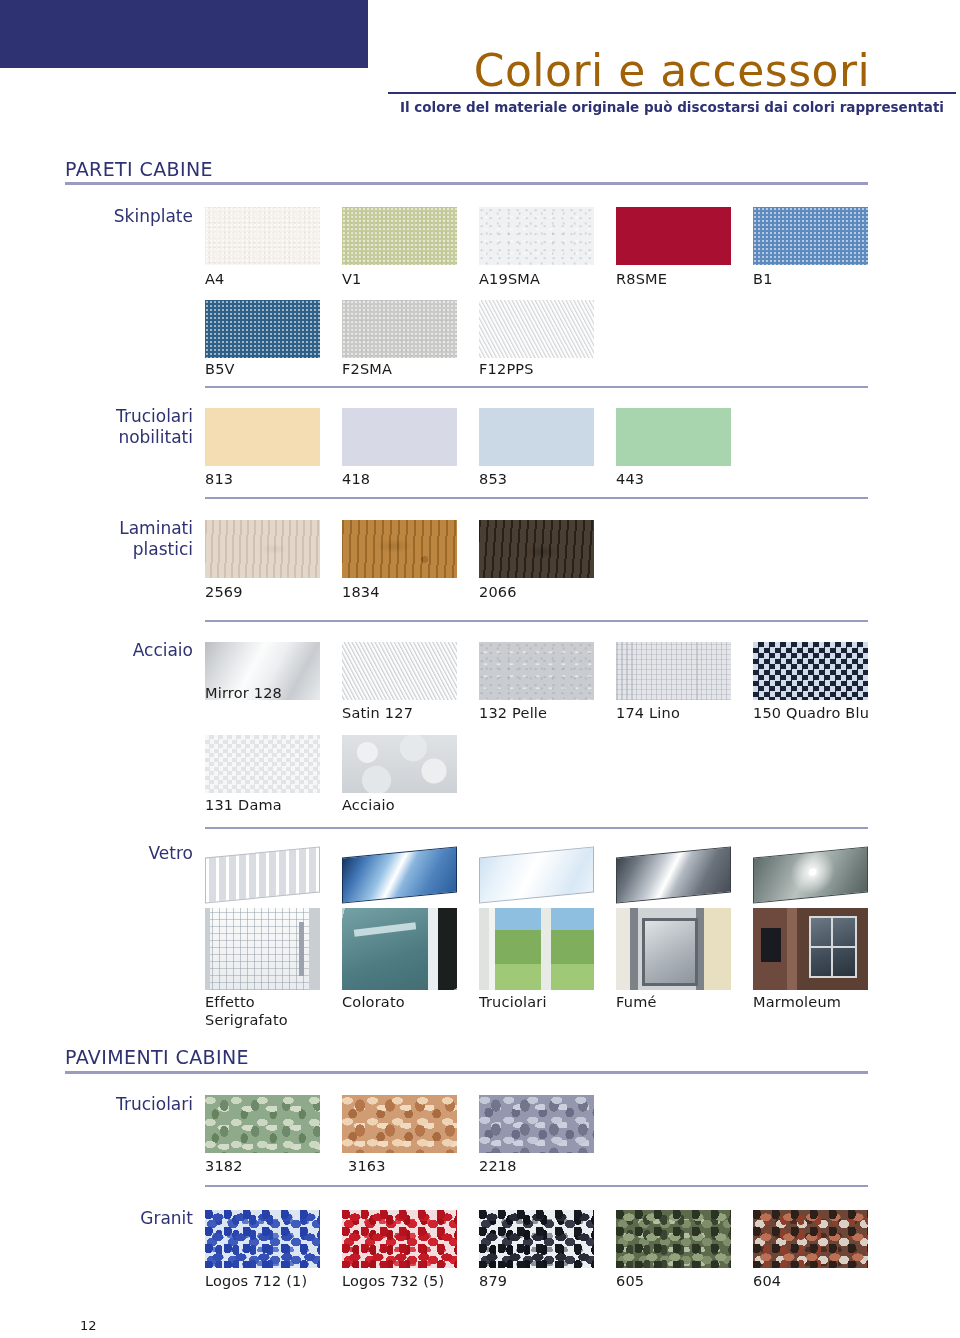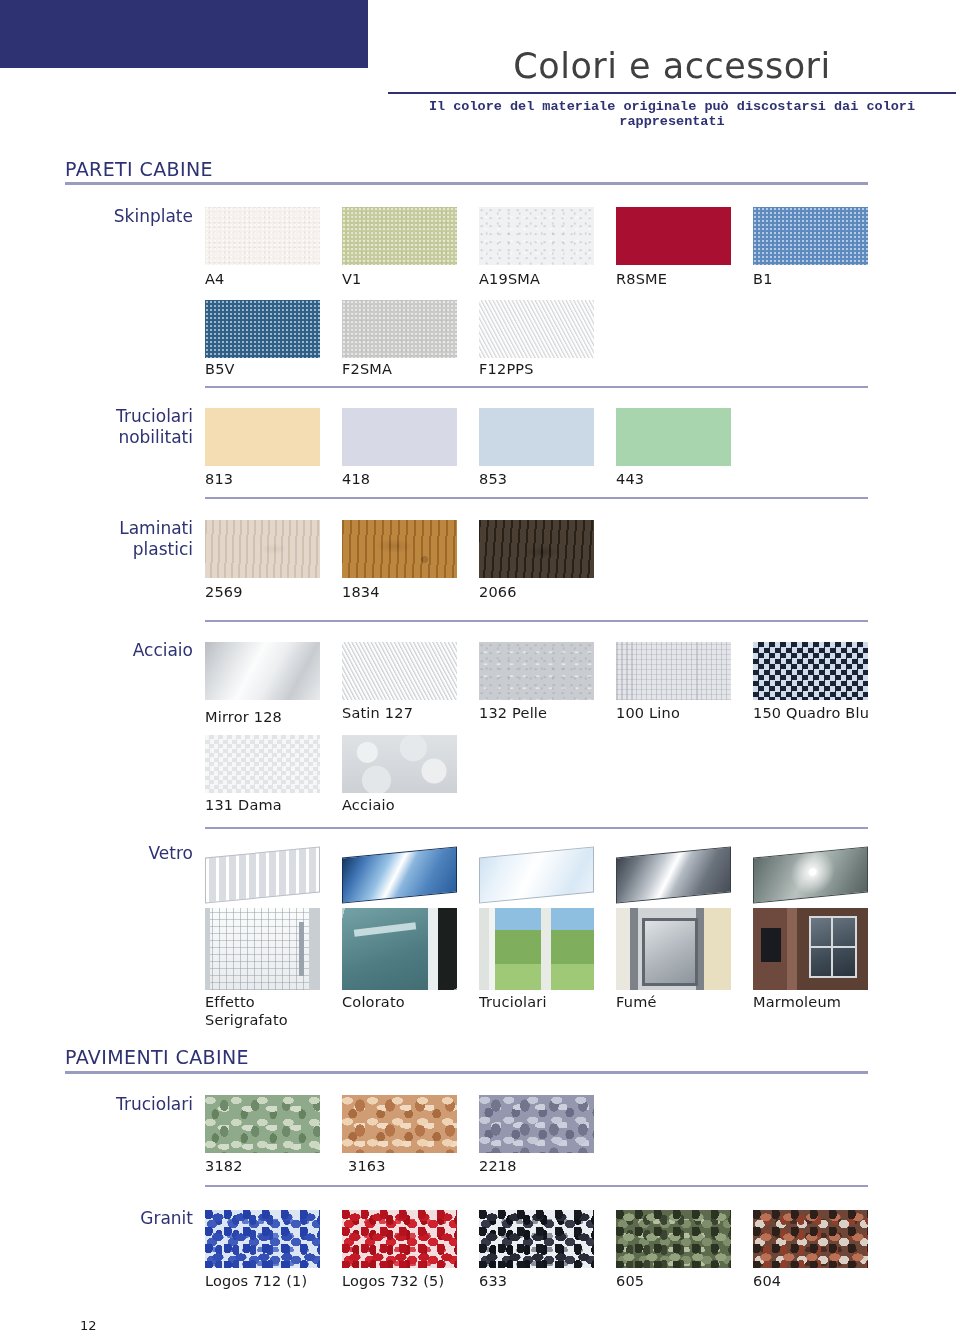--- a/index.html
+++ b/index.html
@@ -23,42 +23,41 @@
     width: 368px; height: 68px;
     background: #2e3272;
   }
   .title-wrap {
     position: absolute;
     left: 388px; top: 48px;
     width: 568px;
     text-align: center;
   }
   .doc-title {
-    font-size: 35px;
+    font-size: 44px;
     font-weight: 400;
-    color: #404040;
+    color: #a16207;
     letter-spacing: 0.5px;
     line-height: 1.05;
     font-family: "DejaVu Sans", "Liberation Sans", sans-serif;
   }
   .title-rule {
     position: absolute;
     left: 388px; top: 92px;
     width: 568px; height: 2px;
     background: #2e3272;
   }
   .doc-subtitle {
     position: absolute;
     left: 388px; top: 99px;
     width: 568px;
     text-align: center;
     font-size: 13.5px;
     font-weight: bold;
     color: #2e3272;
-    font-family: Liberation Mono, monospace;
   }
 
   
   .section-head {
     position: absolute;
     left: 65px;
     font-size: 19px;
     font-weight: 400;
     color: #2e3272;
     letter-spacing: 0.4px;
@@ -464,30 +463,30 @@
 <div class="swatch-label" style="left:342px; top:583px">1834</div>
 
 <div class="swatch tx-wood-dark" style="left:479px; top:520px"></div>
 <div class="swatch-label" style="left:479px; top:583px">2066</div>
 
 <div class="row-rule" style="top:620px"></div>
 
 <div class="row-label" style="top:640px">Acciaio</div>
 
 <div class="swatch tx-mirror" style="left:205px; top:642px"></div>
-<div class="swatch-label" style="left:205px; top:708px">Mirror 128</div>
+<div class="swatch-label" style="left:205px; top:684px">Mirror 128</div>
 
 <div class="swatch tx-satin" style="left:342px; top:642px; background-color:#e7e9eb"></div>
 <div class="swatch-label" style="left:342px; top:704px">Satin 127</div>
 
 <div class="swatch tx-pelle" style="left:479px; top:642px; background-color:#c9ccd0"></div>
 <div class="swatch-label" style="left:479px; top:704px">132 Pelle</div>
 
 <div class="swatch tx-lino" style="left:616px; top:642px; background-color:#e3e5e9"></div>
-<div class="swatch-label" style="left:616px; top:704px">100 Lino</div>
+<div class="swatch-label" style="left:616px; top:704px">174 Lino</div>
 
 <div class="swatch tx-quadro" style="left:753px; top:642px"></div>
 <div class="swatch-label" style="left:753px; top:704px">150 Quadro Blu</div>
 
 <div class="swatch tx-dama" style="left:205px; top:735px"></div>
 <div class="swatch-label" style="left:205px; top:796px">131 Dama</div>
 
 <div class="swatch tx-austenit" style="left:342px; top:735px"></div>
 <div class="swatch-label" style="left:342px; top:796px">Acciaio</div>
 
@@ -542,21 +541,21 @@
 
 <div class="row-label" style="top:1208px">Granit</div>
 
 <div class="swatch tx-gran-blue" style="left:205px; top:1210px"></div>
 <div class="swatch-label" style="left:205px; top:1272px">Logos 712 (1)</div>
 
 <div class="swatch tx-gran-red" style="left:342px; top:1210px"></div>
 <div class="swatch-label" style="left:342px; top:1272px">Logos 732 (5)</div>
 
 <div class="swatch tx-gran-bw" style="left:479px; top:1210px"></div>
-<div class="swatch-label" style="left:479px; top:1272px">633</div>
+<div class="swatch-label" style="left:479px; top:1272px">879</div>
 
 <div class="swatch tx-gran-green" style="left:616px; top:1210px"></div>
 <div class="swatch-label" style="left:616px; top:1272px">605</div>
 
 <div class="swatch tx-gran-brown" style="left:753px; top:1210px"></div>
 <div class="swatch-label" style="left:753px; top:1272px">604</div>
 
 <div class="page-number">12</div>
 
 </body></html>

